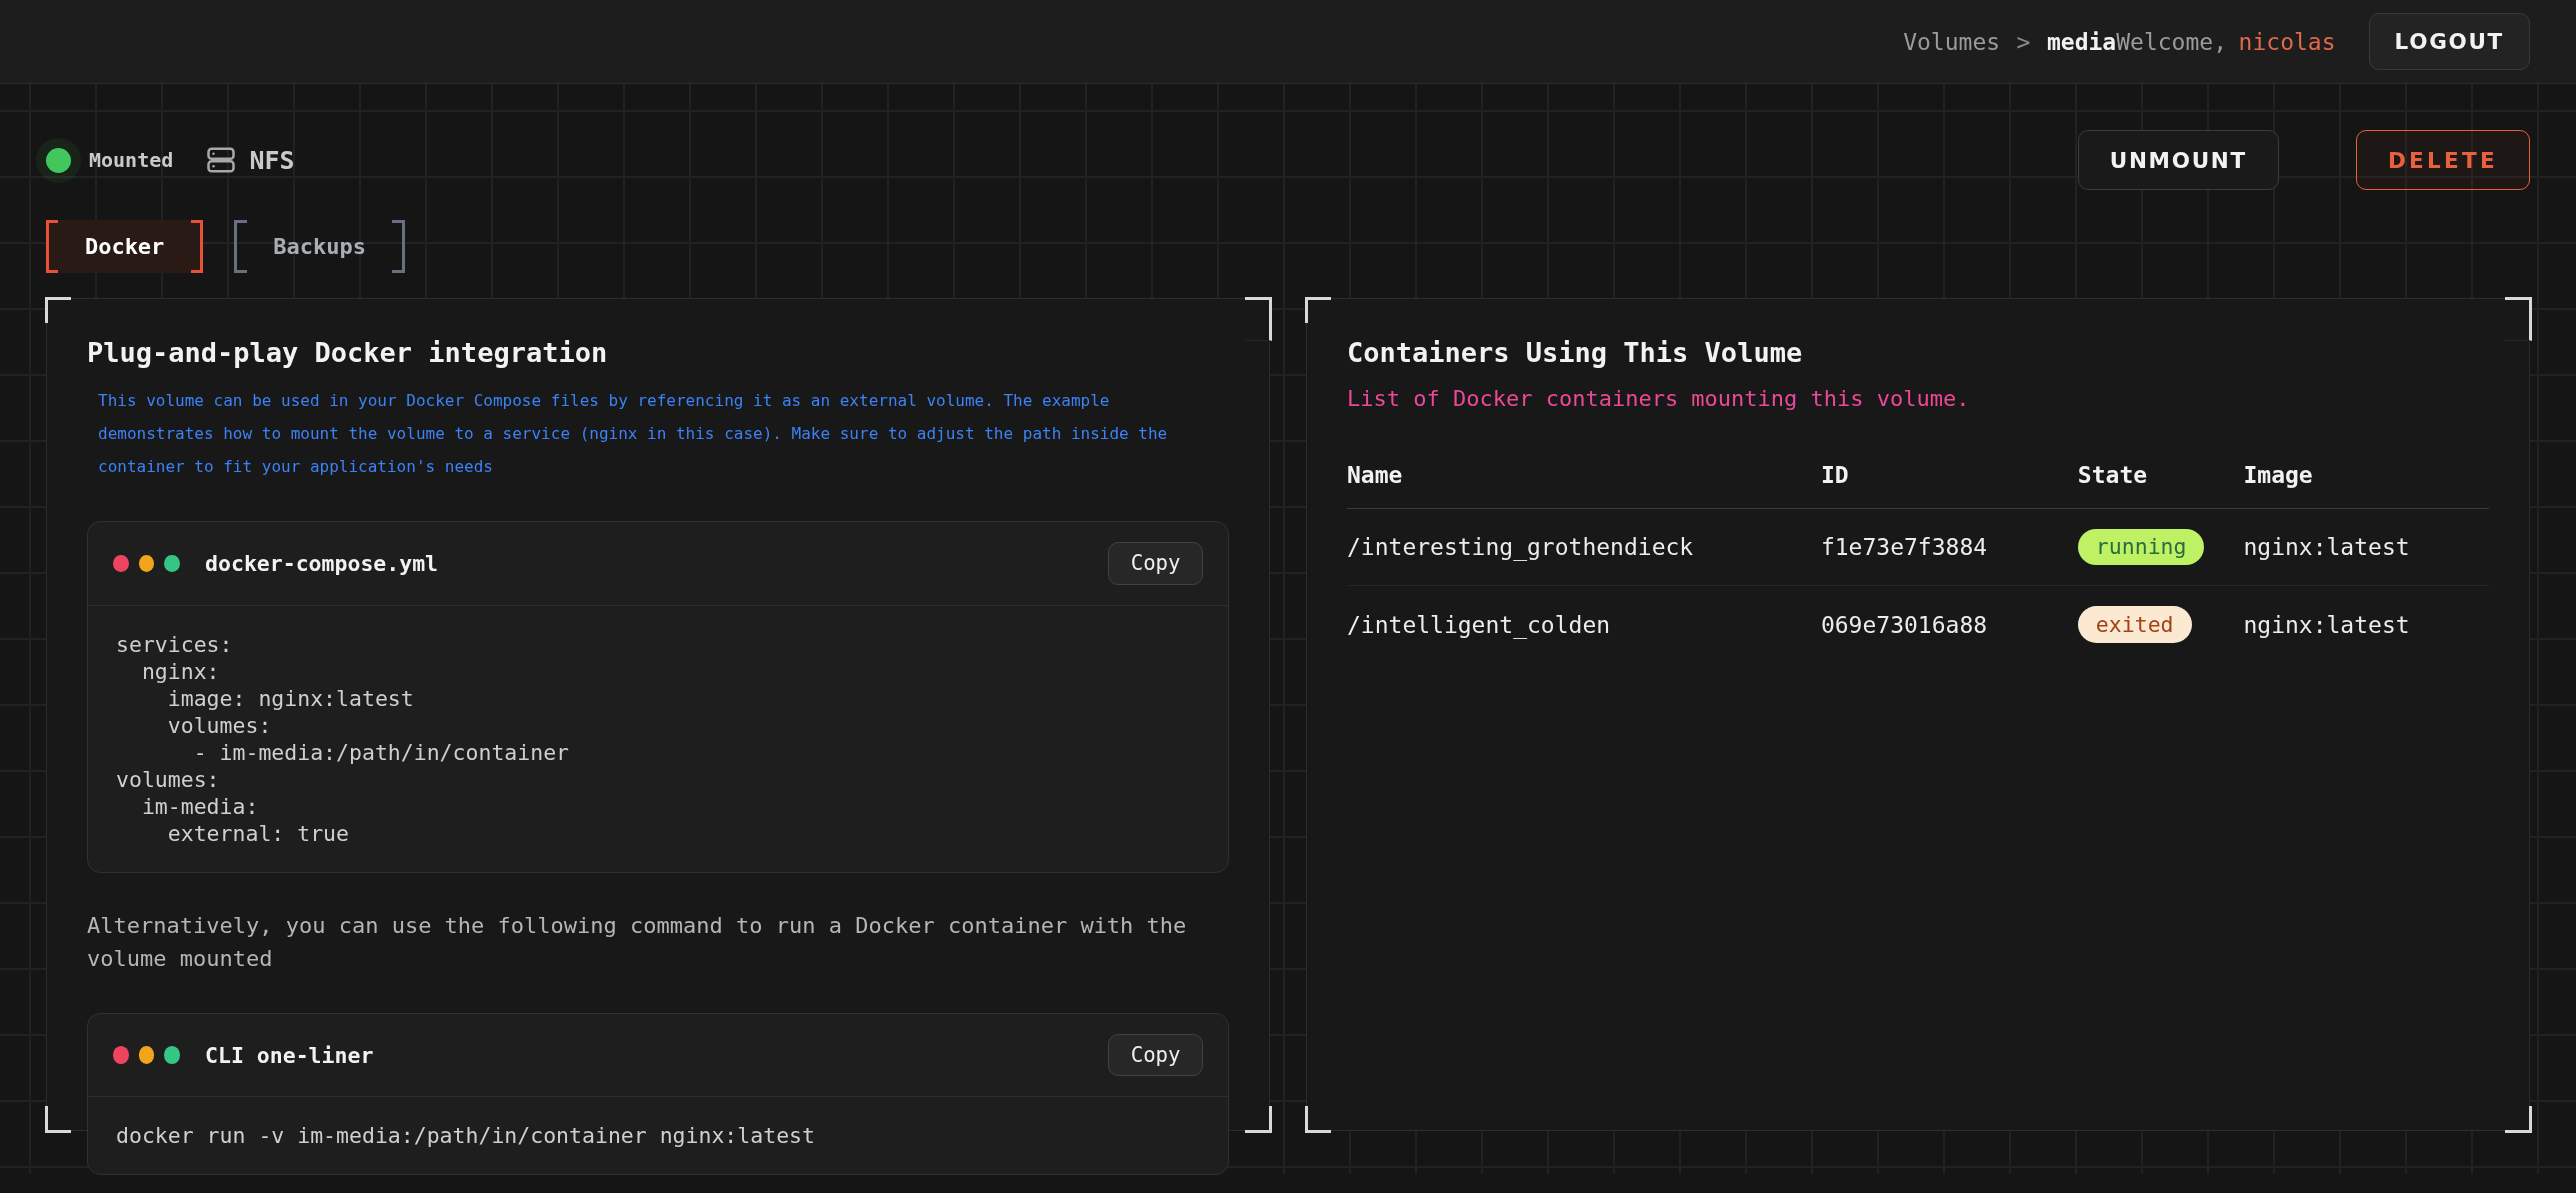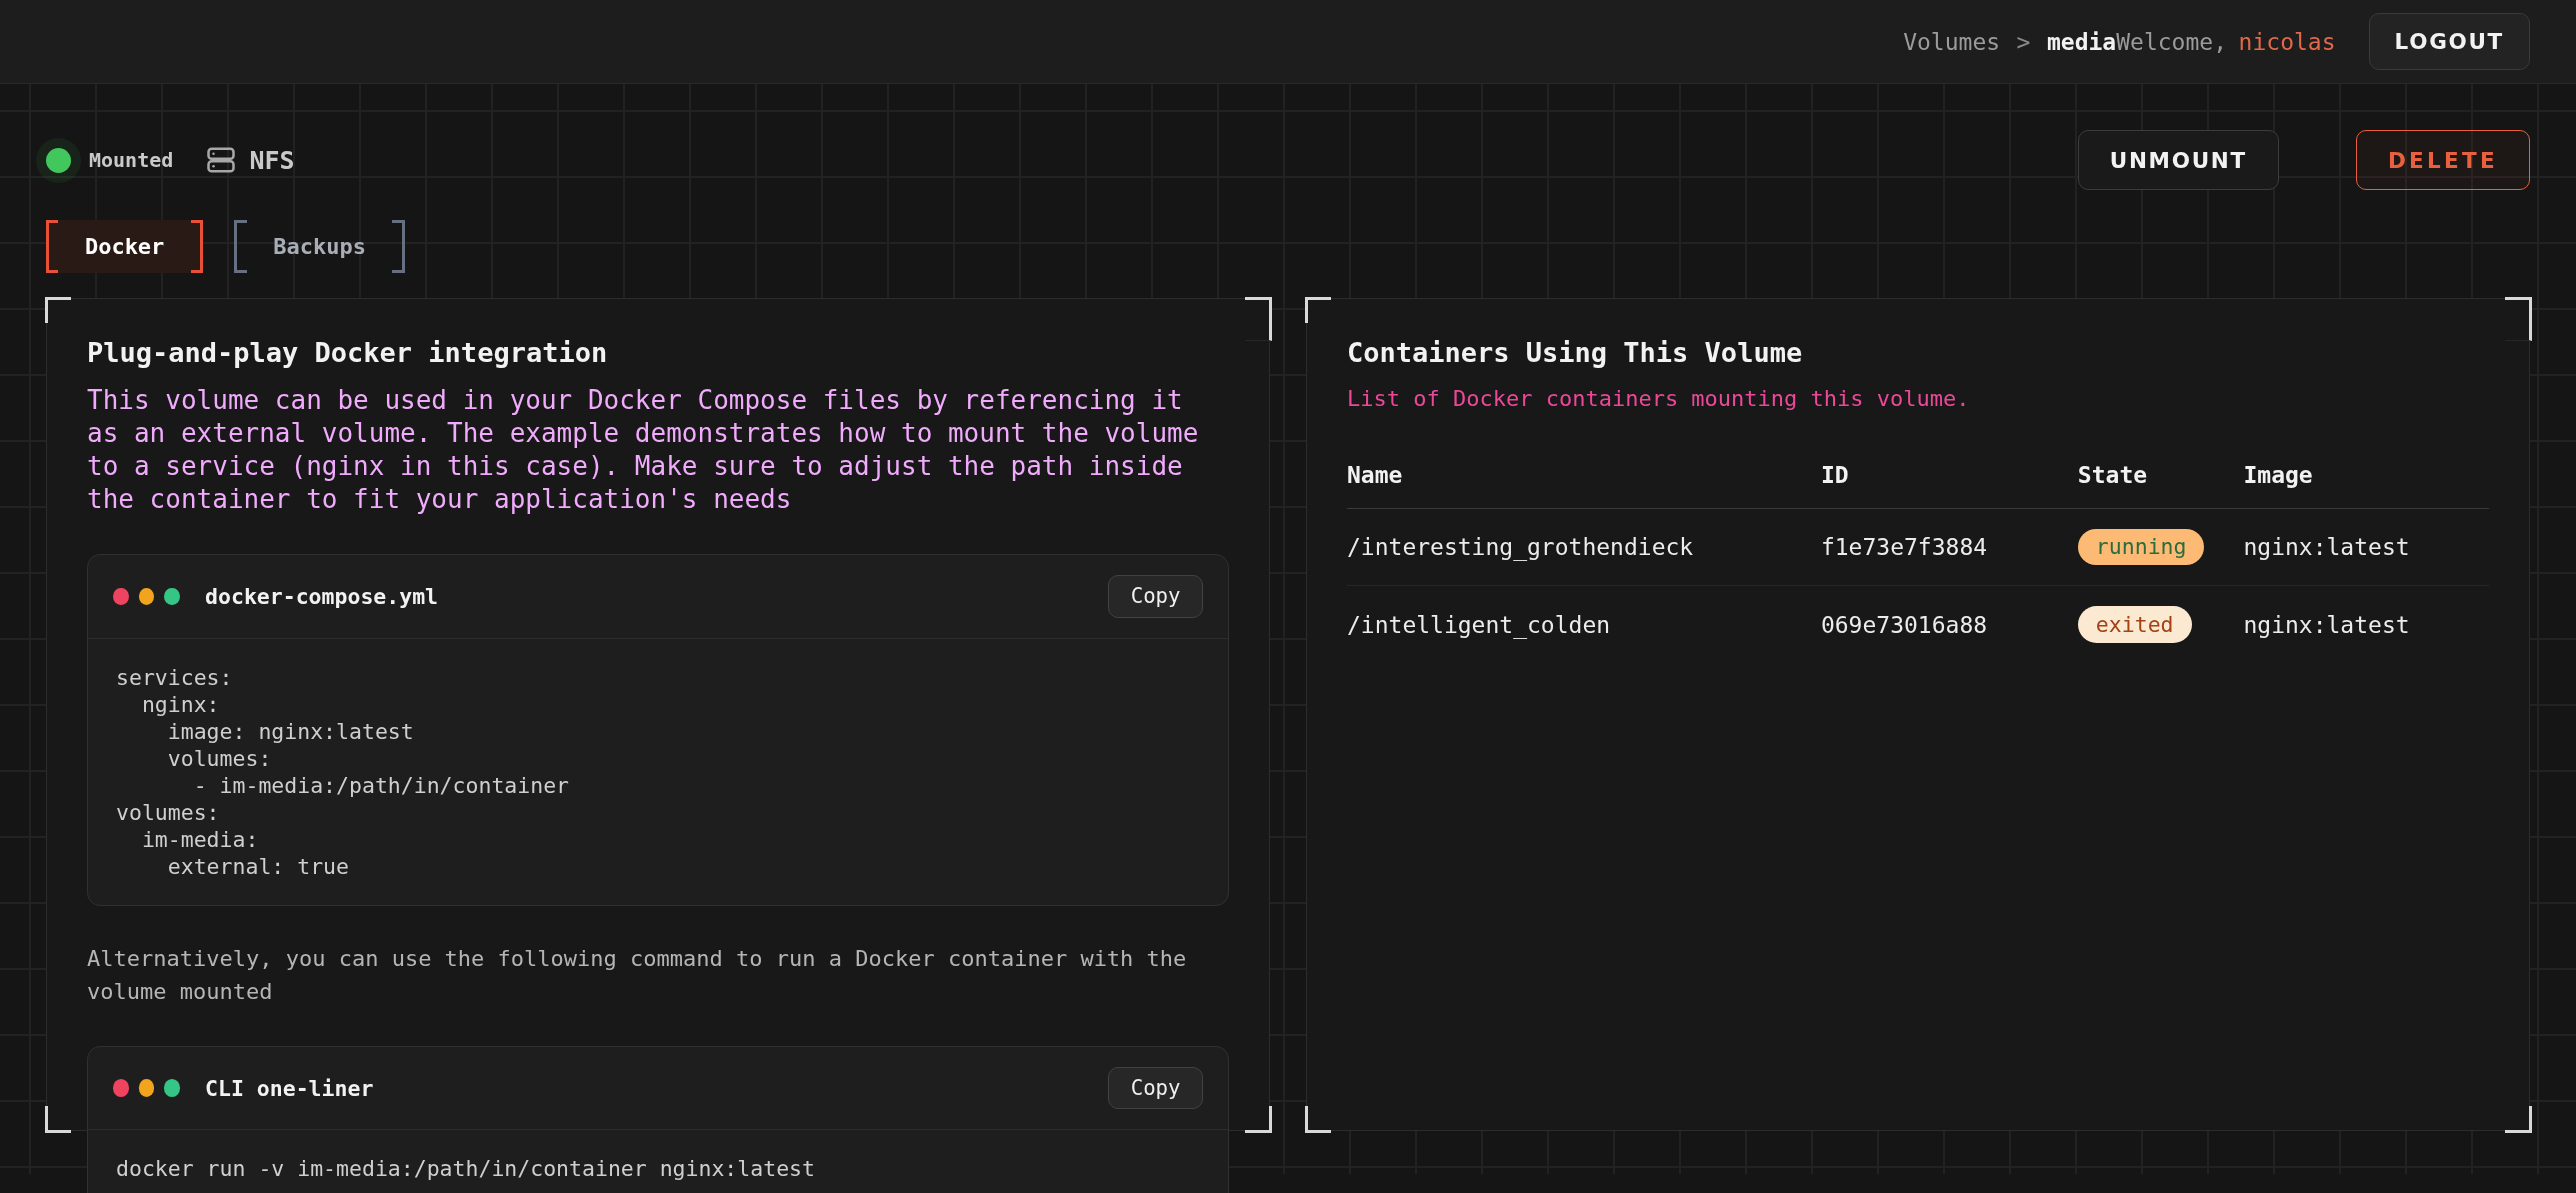--- a/index.html
+++ b/index.html
@@ -86,21 +86,21 @@
     position:relative;flex:1;height:833px;background:var(--panel-bg);
     border:1.7px solid var(--panel-border);padding:36px 40px;
   }
   .corner{position:absolute;width:26.5px;height:26.5px;pointer-events:none;}
   .corner.tl{top:-2.5px;left:-2.5px;border-top:3.3px solid #d9d9d9;border-left:3.3px solid #d9d9d9;}
   .corner.tr{top:-2.5px;right:-2.5px;border-top:3.3px solid #d9d9d9;border-right:3.3px solid #d9d9d9;}
   .corner.bl{bottom:-2.5px;left:-2.5px;border-bottom:3.3px solid #d9d9d9;border-left:3.3px solid #d9d9d9;}
   .corner.br{bottom:-2.5px;right:-2.5px;border-bottom:3.3px solid #d9d9d9;border-right:3.3px solid #d9d9d9;}
 
   .panel-title{font-size:27px;font-weight:700;color:var(--txt-bright);margin-top:1.7px;}
-  .panel-desc{font-size:26px;line-height:33px;color:#f0abfc;margin-top:16.5px;max-width:1149px;}
+  .panel-desc{font-size:16px;line-height:33px;color:#3b82f6;margin-top:16.5px;max-width:1149px;margin-left:11px;}
   .panel-sub{font-size:22px;color:#ec4899;margin-top:18px;}
 
   
   .codeblock{margin-top:38px;background:var(--code-bg);border:1.7px solid var(--code-border);border-radius:13.2px;overflow:hidden;}
   .codeblock-header{display:flex;align-items:center;padding:20px 25px;border-bottom:1.7px solid #2d2d2d;}
   .dots{display:flex;gap:10px;}
   .dot{width:15.7px;height:17.4px;border-radius:50%;}
   .dot-red{background:#ef4460;}
   .dot-amber{background:#f2a41c;}
   .dot-green{background:#35c585;}
@@ -114,21 +114,21 @@
 
   
   .ctable{margin-top:51px;}
   .trow{display:grid;grid-template-columns:41.5% 22.5% 14.5% 21.5%;align-items:center;}
   .thead{padding-bottom:20px;border-bottom:1.7px solid #3a3a3a;}
   .thead .th{font-size:23px;font-weight:700;color:var(--txt-bright);}
   .tr{padding:20px 0;border-bottom:1.7px solid #262626;}
   .tr:last-child{border-bottom:none;}
   .td{font-size:23px;color:#ececec;}
   .badge{display:inline-block;padding:5.8px 18px;border-radius:826px;font-size:21.5px;}
-  .badge-running{background:#fdba74;color:#2b6c3c;}
+  .badge-running{background:#bef264;color:#2b6c3c;}
   .badge-exited{background:#fbe9d2;color:#a34117;}
 </style>
 </head>
 <body>
 
 <header class="topbar">
   <nav class="breadcrumb">
     <span class="crumb-root">Volumes</span>
     <span class="crumb-sep">&gt;</span>
     <span class="crumb-current">media</span>

